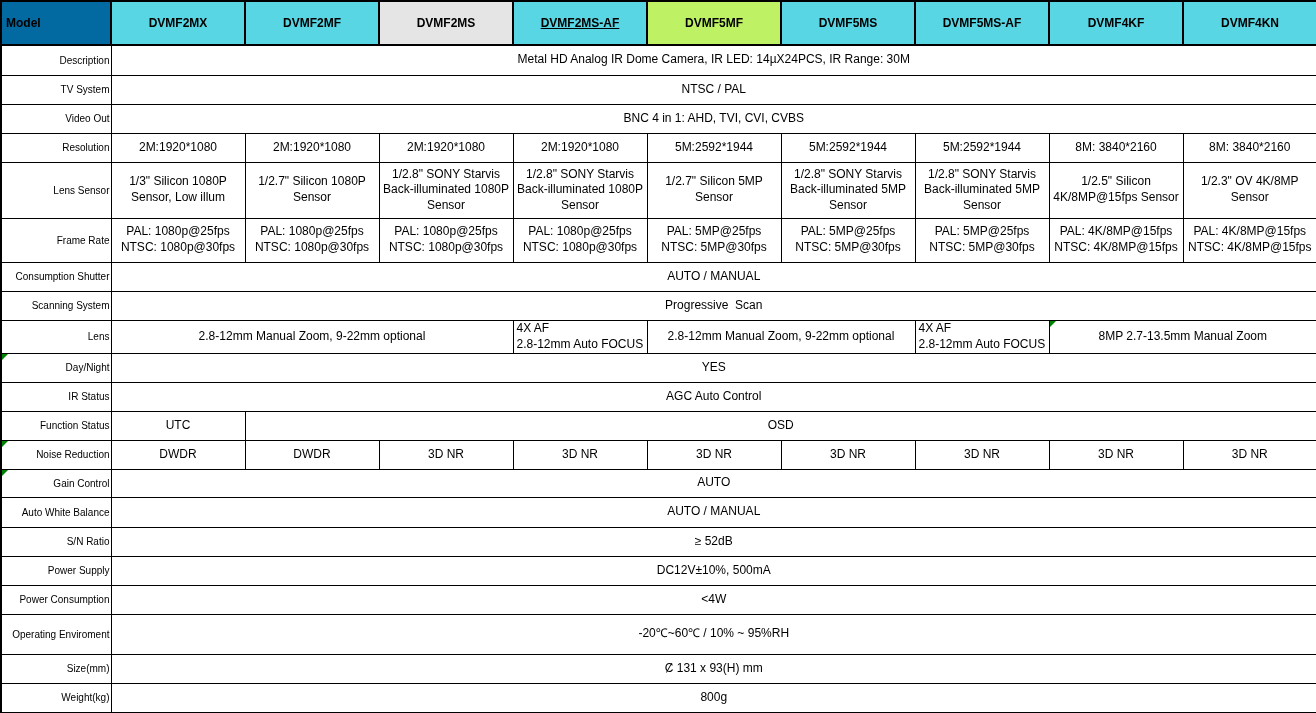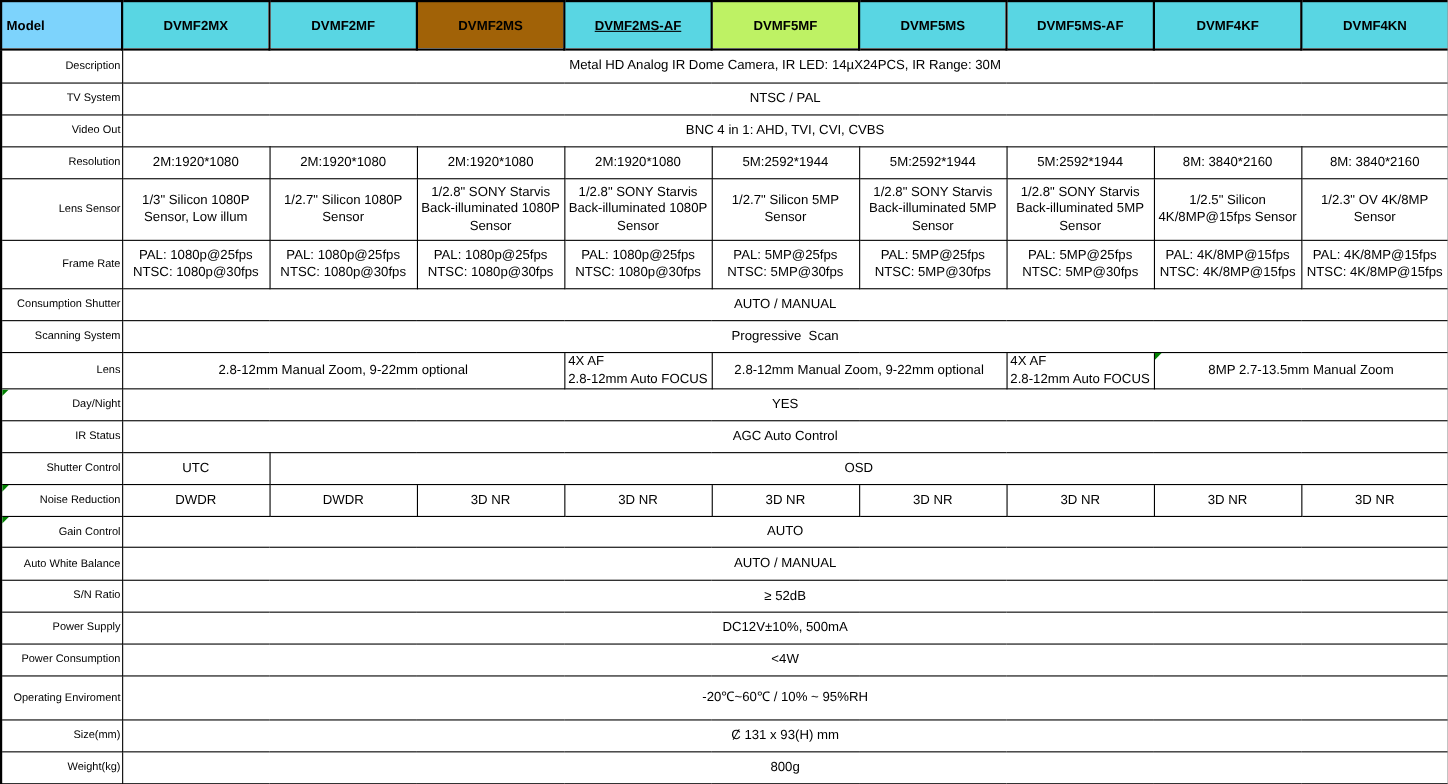--- a/index.html
+++ b/index.html
@@ -86,24 +86,24 @@
       <col class="model-col">
     <col class="model-col">
       <col class="model-col">
       <col class="model-col">
     <col class="model-col">
       <col class="model-col">
       <col class="model-col">
   </colgroup>
   <thead>
     <tr id="spec-head-row">
-        <th class="corner" style="background: #7dd3fc;">Model</th>
+        <th class="corner" style="background: #0369a1;">Model</th>
         <th style="background: rgb(89, 214, 227);">DVMF2MX</th>
         <th style="background: rgb(89, 214, 227);">DVMF2MF</th>
-        <th style="background: #a16207;">DVMF2MS</th>
+        <th style="background: #e5e5e5;">DVMF2MS</th>
         <th style="background: rgb(89, 214, 227); text-decoration: underline;">DVMF2MS-AF</th>
         <th style="background: #bef264;">DVMF5MF</th>
         <th style="background: rgb(89, 214, 227);">DVMF5MS</th>
         <th style="background: rgb(89, 214, 227);">DVMF5MS-AF</th>
         <th style="background: rgb(89, 214, 227);">DVMF4KF</th>
         <th style="background: rgb(89, 214, 227);">DVMF4KN</th>
       </tr>
   </thead>
   <tbody id="spec-body">
       <tr>
@@ -183,21 +183,21 @@
       </tr>
       <tr>
         <td class="rowlabel">Day/Night<span class="corner-marker" style="border-top-color: rgb(0, 128, 0);"></span></td>
         <td class="val" colspan="9">YES</td>
       </tr>
       <tr>
         <td class="rowlabel">IR Status</td>
         <td class="val" colspan="9">AGC Auto Control</td>
       </tr>
       <tr>
-        <td class="rowlabel">Shutter Control</td>
+        <td class="rowlabel">Function Status</td>
         <td class="val">UTC</td>
         <td class="val" colspan="8">OSD</td>
       </tr>
       <tr>
         <td class="rowlabel">Noise Reduction<span class="corner-marker" style="border-top-color: rgb(0, 128, 0);"></span></td>
         <td class="val">DWDR</td>
         <td class="val">DWDR</td>
         <td class="val">3D NR</td>
         <td class="val">3D NR</td>
         <td class="val">3D NR</td>

